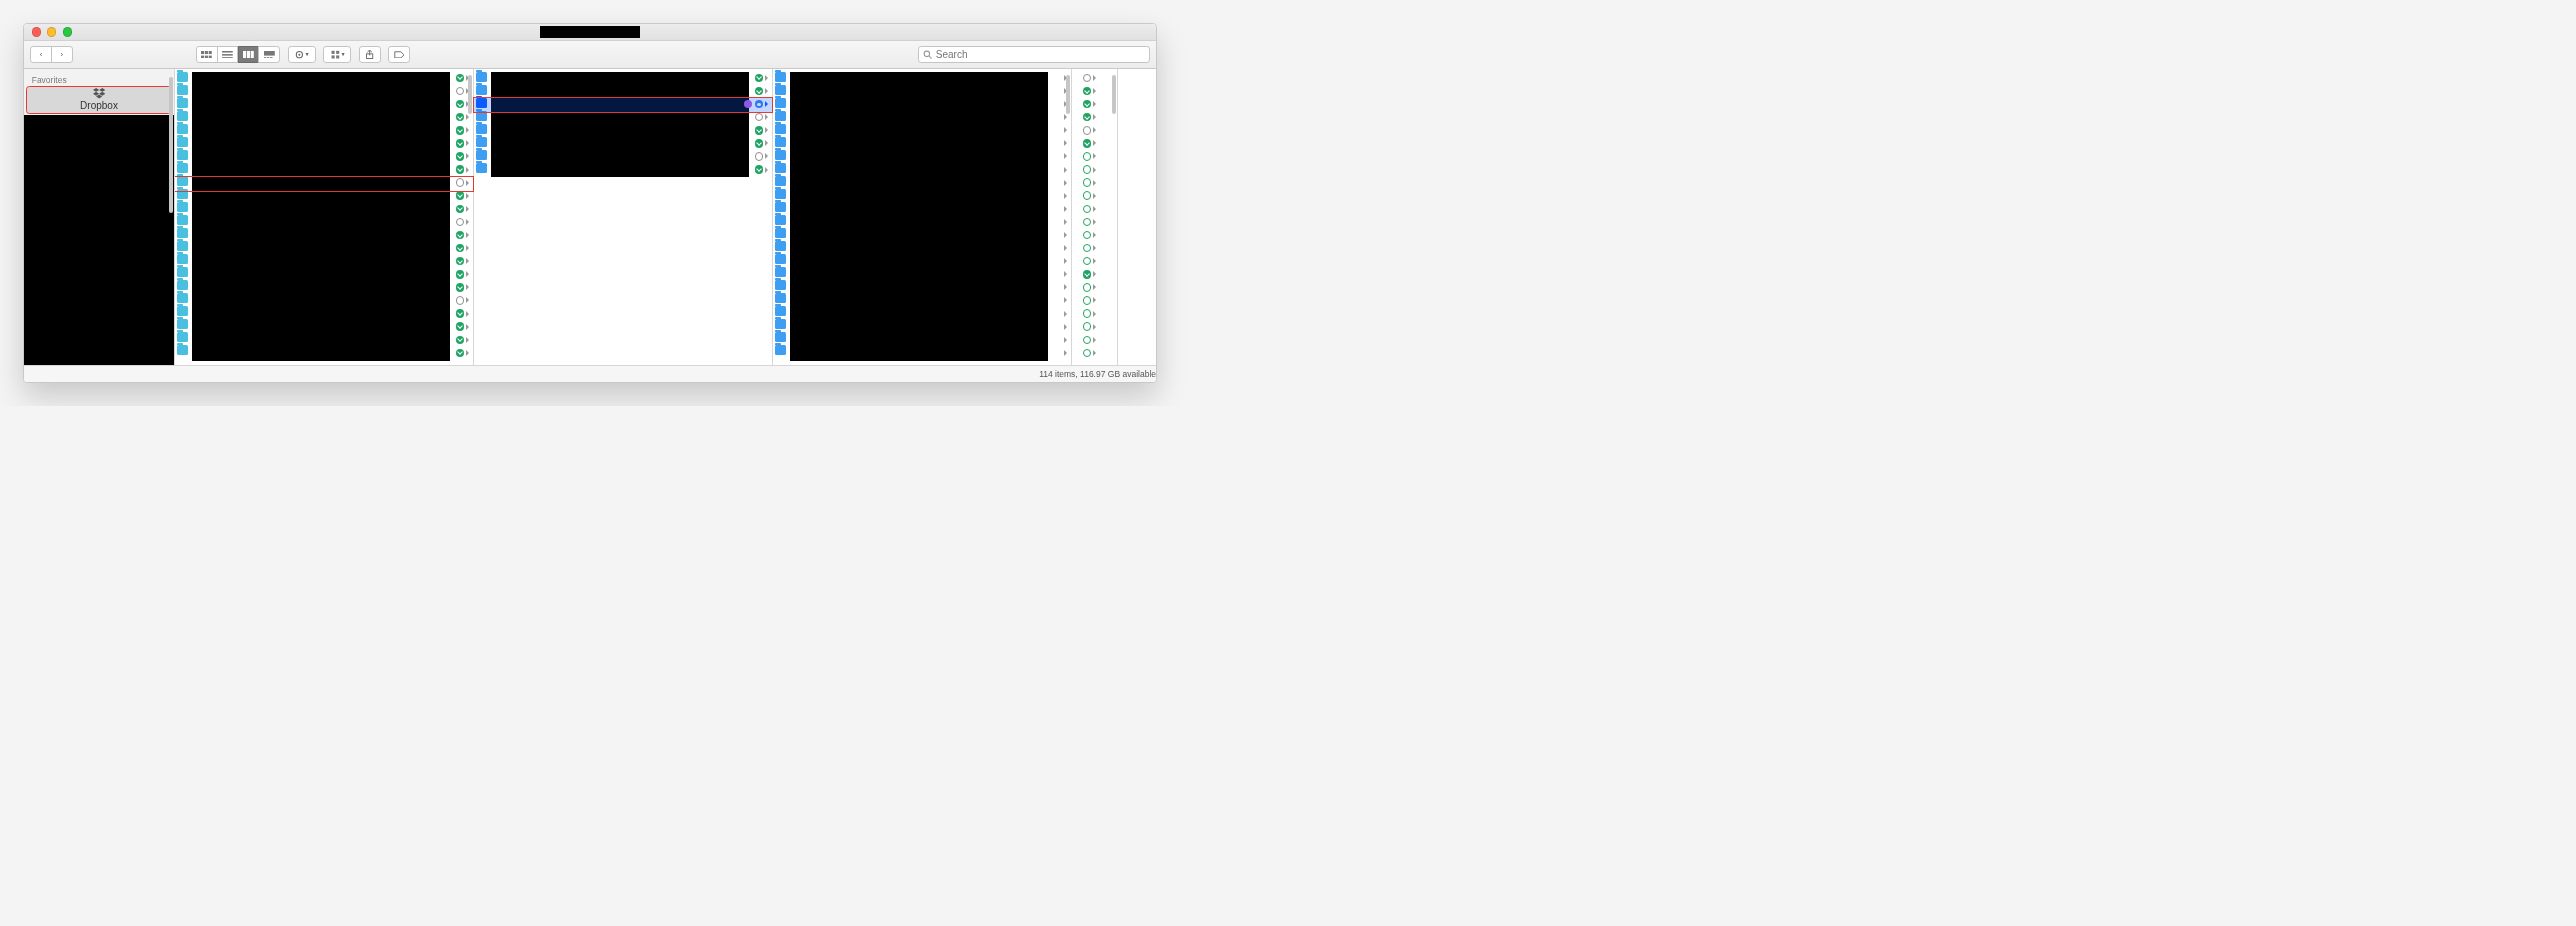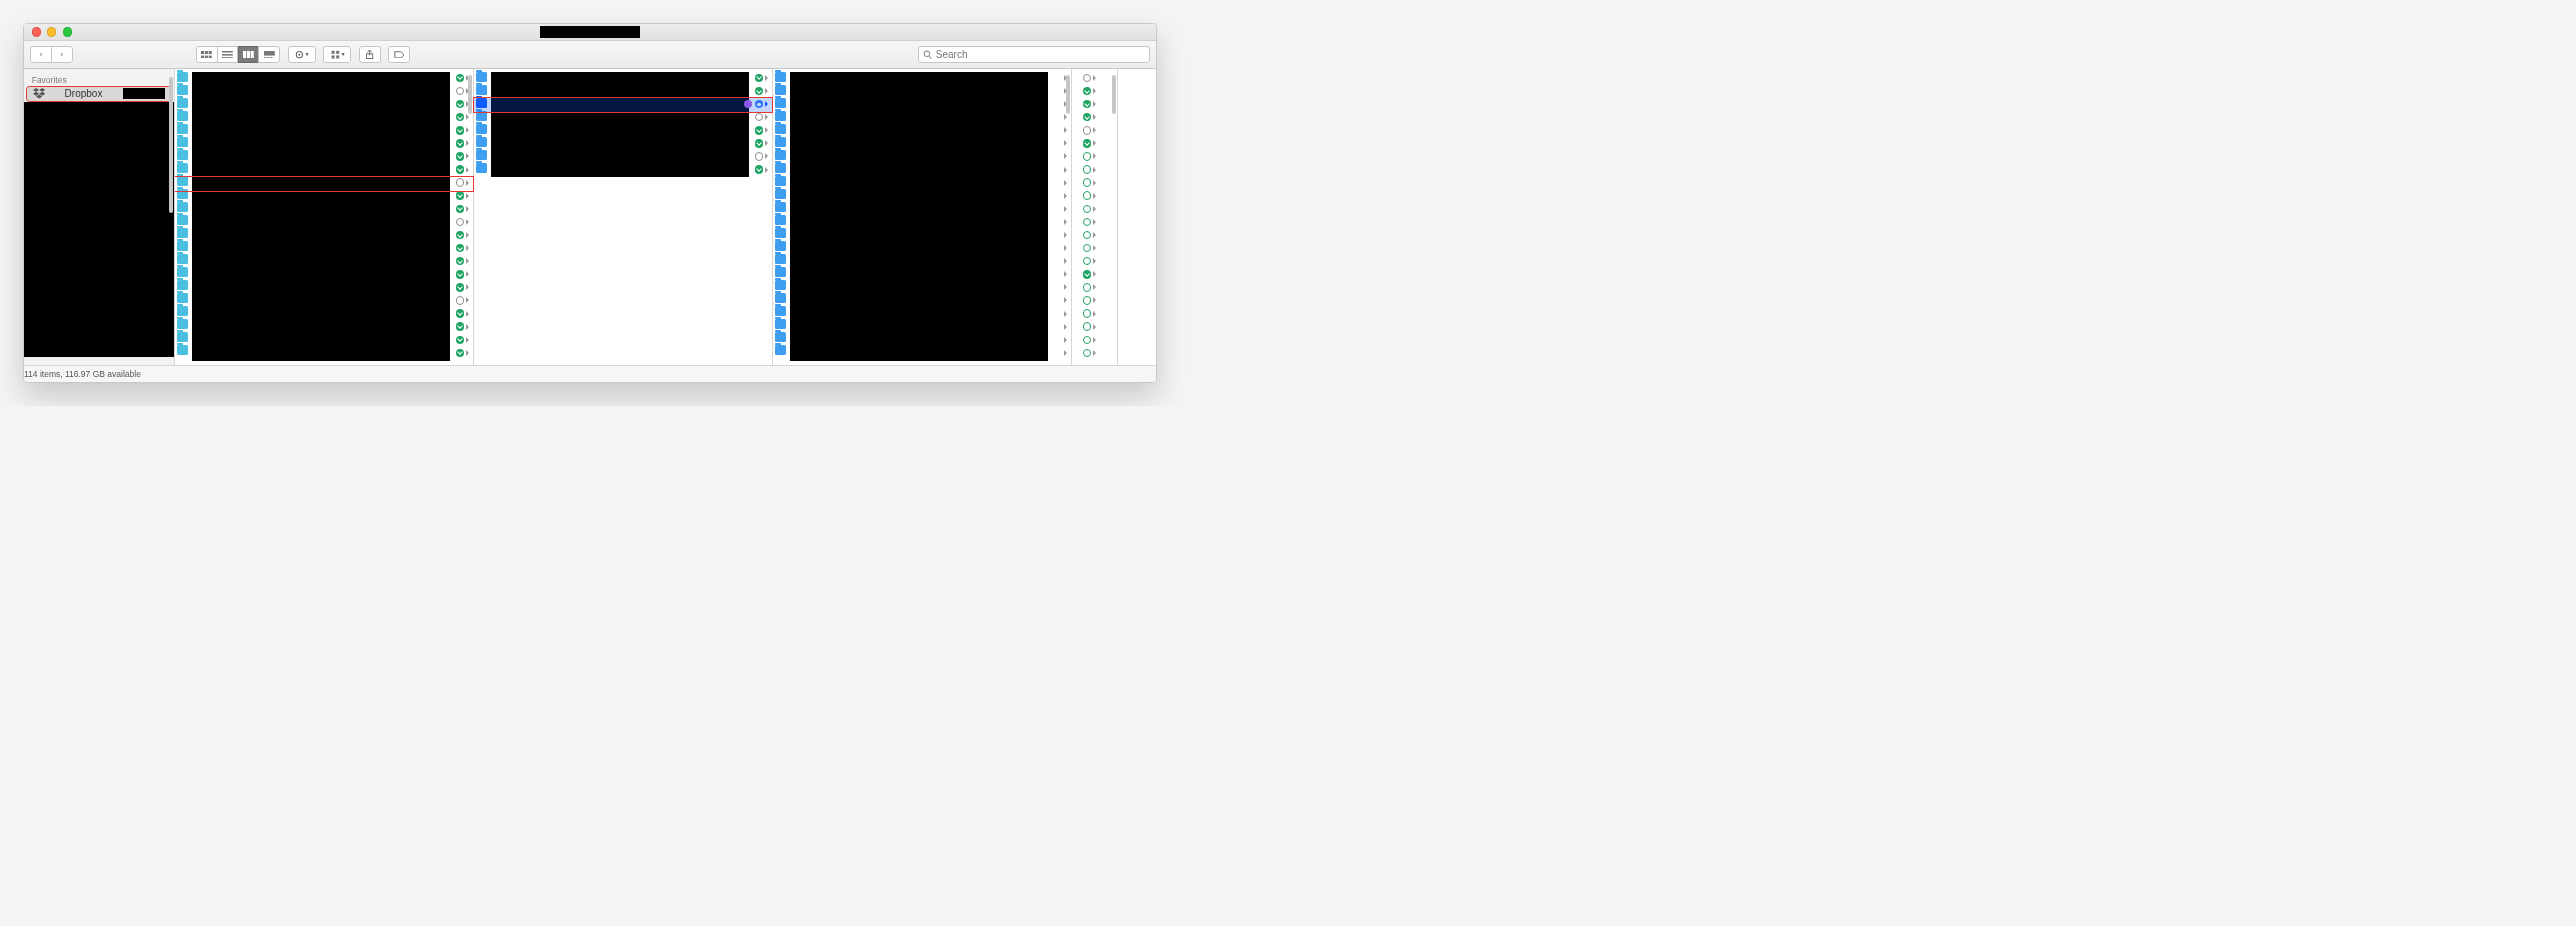--- a/index.html
+++ b/index.html
@@ -45,22 +45,22 @@
   .search input { border:none; outline:none; flex:1; font-size:10px; background:transparent; color:#333; }
   .search .mag { color:#888; font-size:9.3px; }
   
   .body { flex:1; display:flex; overflow:hidden; background:#fff; }
   .sidebar {
     width: 151px; background:#f2f2f2; border-right:0.8px solid #d6d6d6;
     padding: 3.1px 0; position:relative;
   }
   .sb-header { font-size:8.5px; color:#7a7a7a; padding: 3.1px 7.7px 1.5px; }
   .sb-item {
-    display:flex; align-items:center; gap:19px; padding:1.5px 6.2px;
-    font-size:10px; color:#333; cursor:pointer; margin:0 3.1px;
+    display:flex; align-items:center; gap:1px; padding:1.5px 6.2px;
+    font-size:10px; color:#333; cursor:pointer; margin:0 3.1px;flex-direction:column;
   }
   .sb-item.selected { background:#d8d8d8; border-radius:2.3px; }
   .redbox { outline: 1.5px solid #e53935; outline-offset:-0.8px; }
   .sb-redact { width:100%; height: calc(100% - 35px); background:#000; margin-top:1.5px; }
   .sb-scroll { position:absolute; right:1.5px; top:7.7px; width:3.9px; height:46%; background:#c6c6c6; border-radius:2.3px; }
 
   
   .columns { flex:1; display:flex; overflow:hidden; }
   .col {
     border-right:0.8px solid #d6d6d6; display:flex; height:100%; position:relative;
@@ -96,21 +96,21 @@
     pointer-events:none;
   }
   .row-highlight.selected { background:rgba(10,92,255,0.25); }
   .folder-icon.blue { background:#3d9ef2; }
   .folder-icon.teal { background:#4bbfe0; }
   .folder-icon.sel { background:#0a5cff; }
 
   
   .statusbar {
     height: 17px; border-top:0.8px solid #d6d6d6; background:#f6f6f6;
-    display:flex; align-items:center; justify-content:flex-start;
+    display:flex; align-items:center; justify-content:flex-end;
     font-size:8.5px; color:#555;
   }
 
   svg { display:block; }
 </style>
 </head>
 <body>
 
 <div class="window">
 

